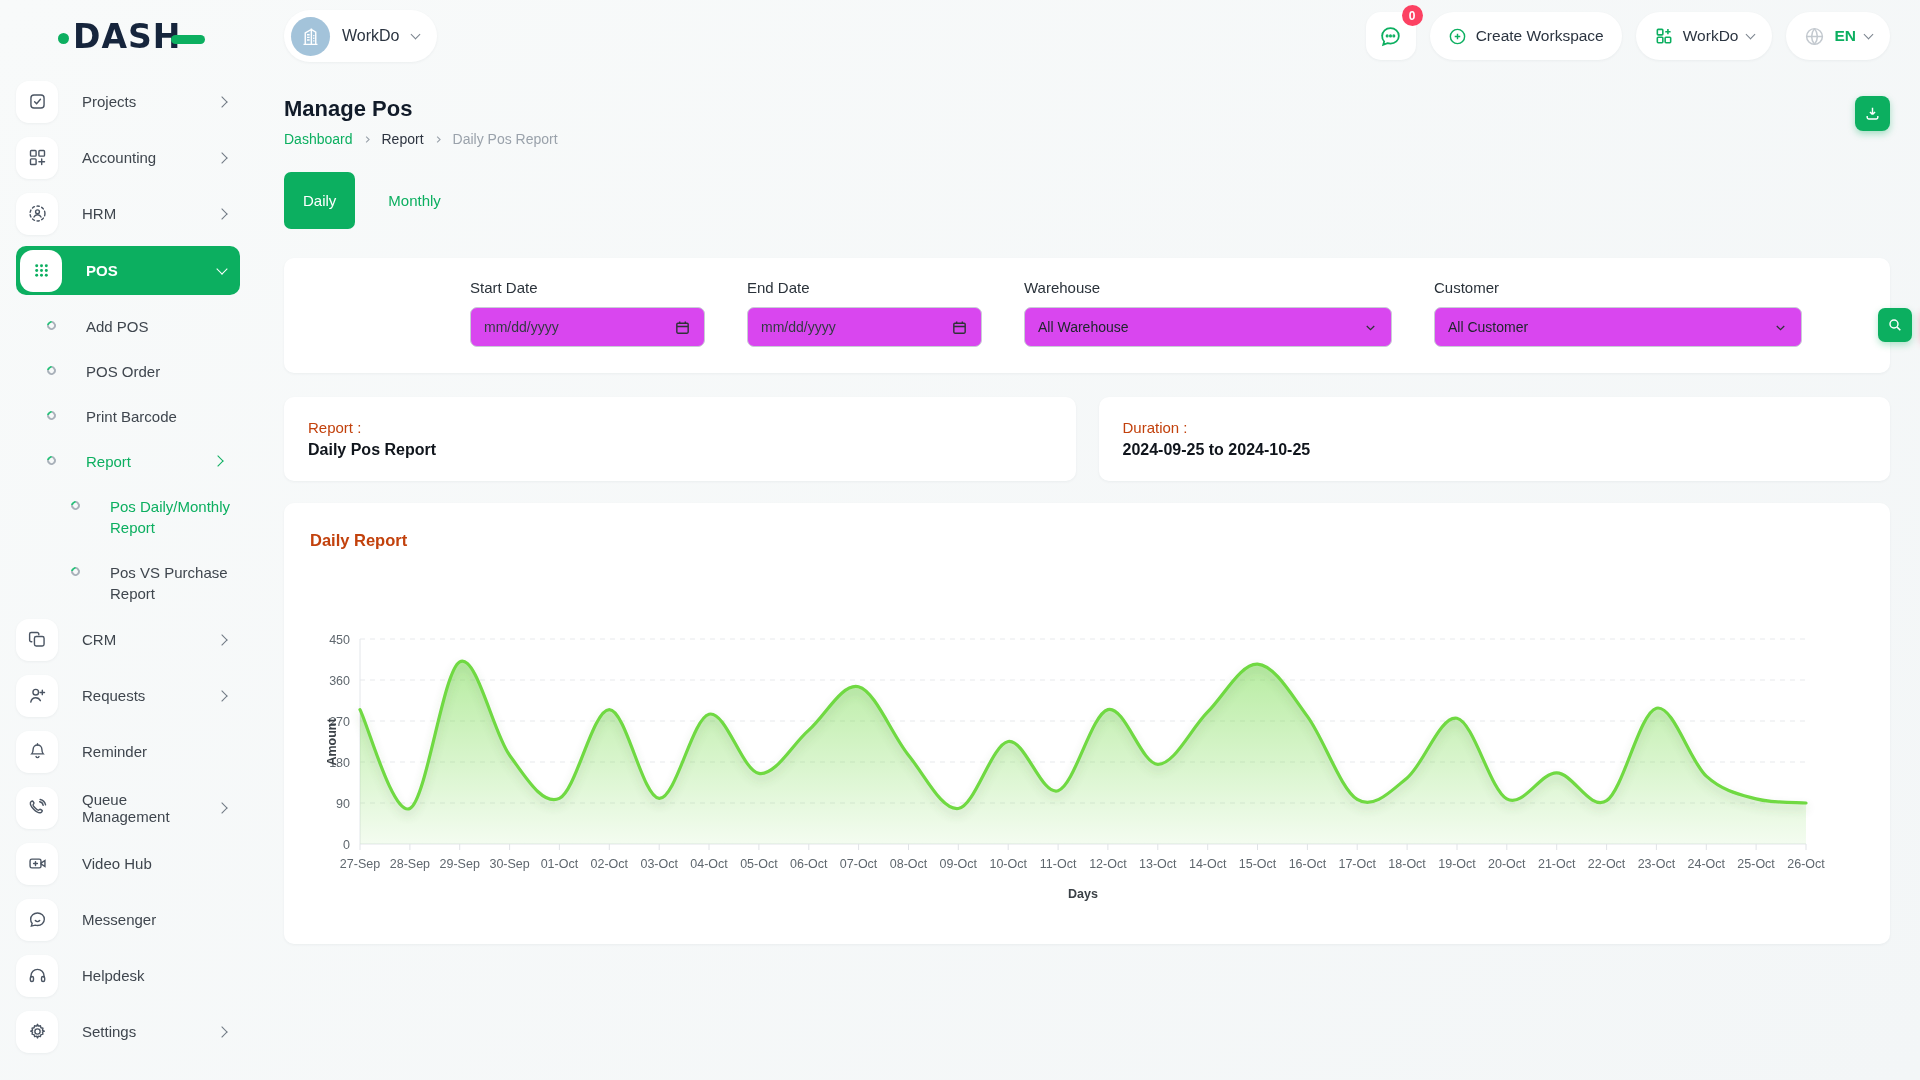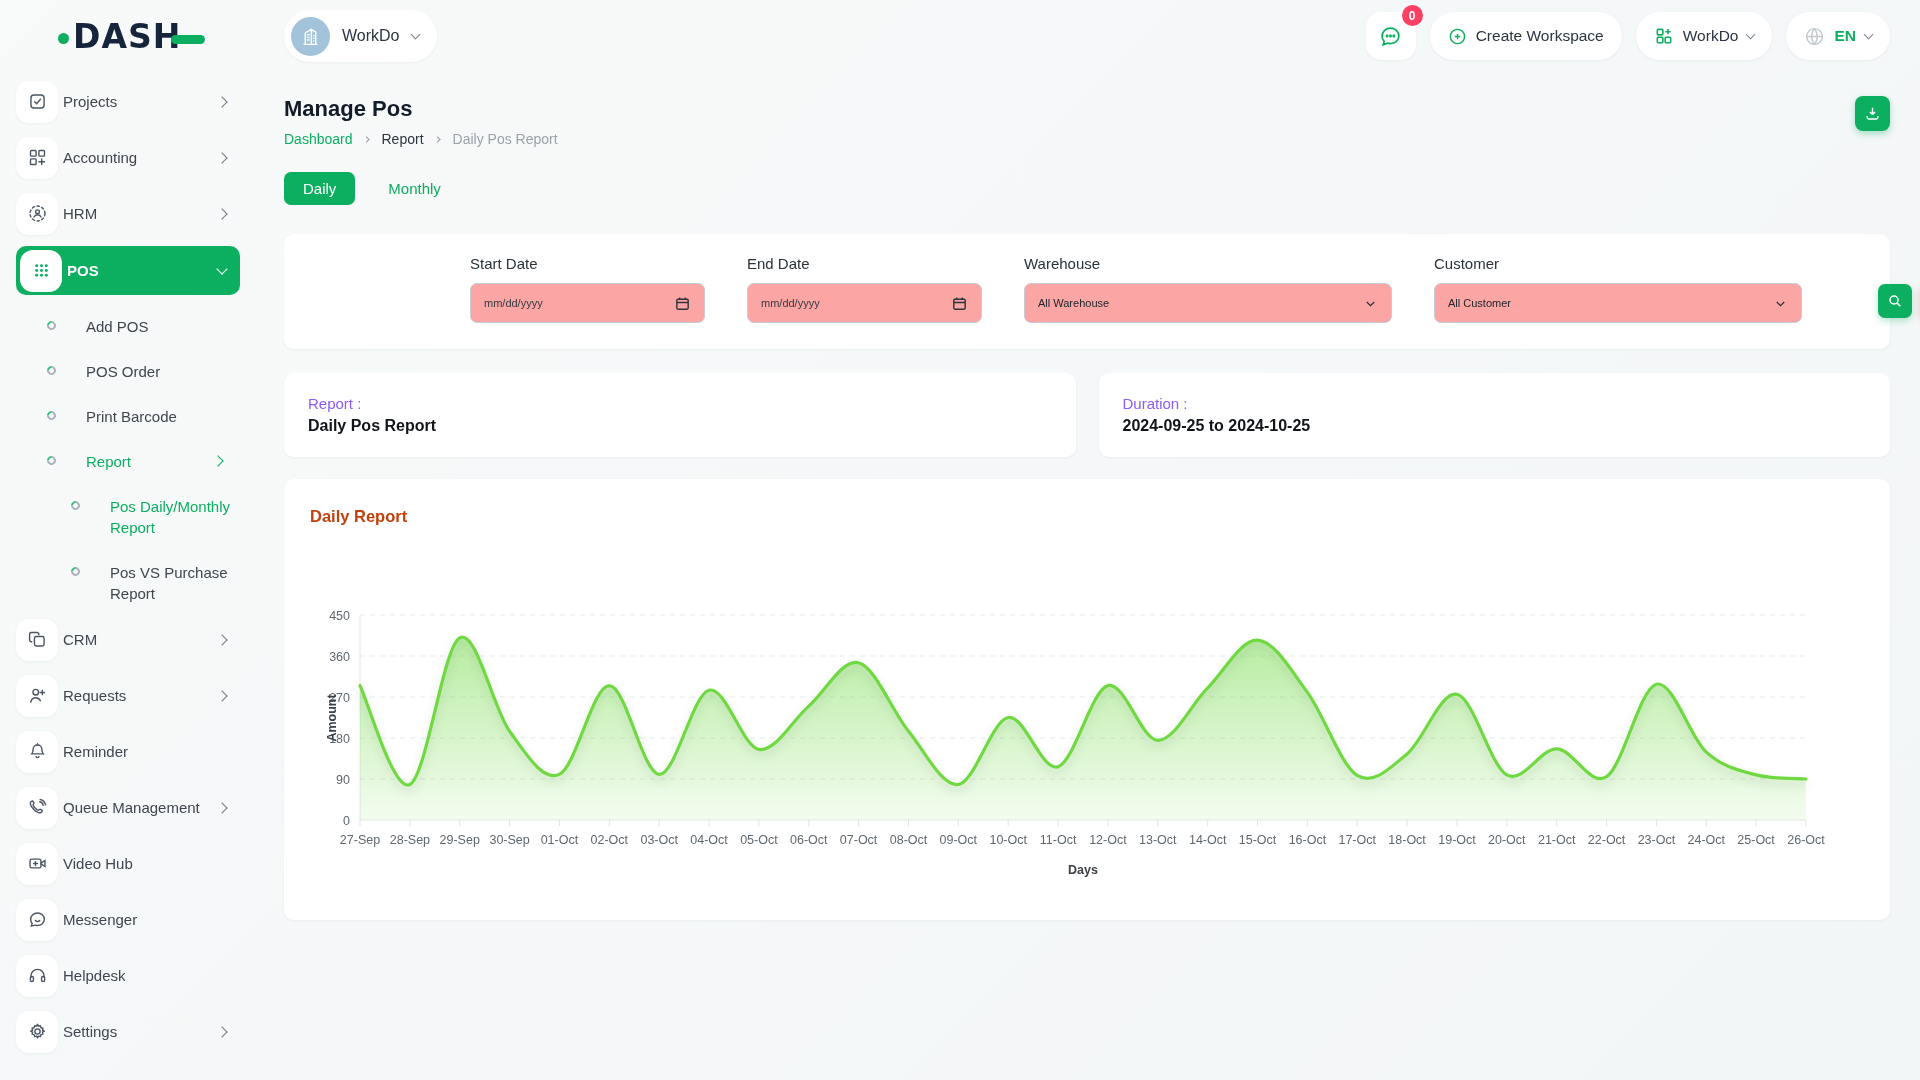--- a/index.html
+++ b/index.html
@@ -29,21 +29,21 @@
   .hdr-right{margin-left:auto;display:flex;align-items:center;gap:14px;}
   .hdr-card{background:#fff;border-radius:15px;height:48px;display:flex;align-items:center;justify-content:center;box-shadow:var(--card-shadow);cursor:pointer;position:relative;}
   .msg-btn{width:50px;}
   .badge{position:absolute;top:-7px;right:-7px;min-width:21px;height:21px;border-radius:50%;background:#fc4162;color:#fff;font-size:12px;display:flex;align-items:center;justify-content:center;font-weight:600;}
   .hdr-pill{background:#fff;border-radius:26px;height:48px;display:flex;align-items:center;gap:9px;padding:0 18px;box-shadow:var(--card-shadow);font-size:15.5px;color:#2b3440;font-weight:500;cursor:pointer;}
   .chev-sm{width:7px;height:7px;border-right:1.7px solid #7a838d;border-bottom:1.7px solid #7a838d;transform:rotate(45deg);margin-top:-4px;}
   .lang{color:var(--green);font-weight:600;}
 
   
   .sidebar{position:fixed;left:0;top:72px;bottom:0;width:264px;padding:6px 0 0 16px;overflow:hidden;}
-  .side-item{display:flex;align-items:center;gap:5px;height:47px;margin:0 24px 9px 0;border-radius:10px;padding:0 10px 0 0;cursor:pointer;}
+  .side-item{display:flex;align-items:center;gap:24px;height:47px;margin:0 24px 9px 0;border-radius:10px;padding:0 10px 0 0;cursor:pointer;}
   .side-item .ibox{width:42px;height:42px;border-radius:13px;background:#fff;display:flex;align-items:center;justify-content:center;color:#4b5563;box-shadow:var(--card-shadow);flex:none;}
   .side-item .lbl{font-size:15px;color:var(--txt);font-weight:500;flex:1;}
   .side-item .chev{width:8px;height:8px;border-right:1.8px solid #6f7984;border-bottom:1.8px solid #6f7984;transform:rotate(-45deg);flex:none;margin-right:4px;}
   .side-item .chev.down{transform:rotate(45deg);margin-top:-4px;}
   .side-item.active{background:var(--green);height:49px;padding-left:4px;}
   .side-item.active .lbl{color:#fff;font-weight:700;}
   .side-item.active .ibox{color:var(--green);box-shadow:none;}
   .side-item.active .chev{border-color:#fff;}
   .sub-item{display:flex;align-items:flex-start;gap:30px;padding:12px 28px 12px 31px;cursor:pointer;}
   .sub-item .bullet{width:9px;height:9px;border:2px solid #a9b1ba;border-top-color:#27c079;border-radius:50%;transform:rotate(-40deg);margin-top:5px;flex:none;}
@@ -57,37 +57,37 @@
   
   .main{margin-left:264px;padding:24px 30px 0 20px;}
   .title-row{display:flex;align-items:flex-start;}
   .page-title{font-size:22px;font-weight:700;color:var(--dark);}
   .breadcrumb{display:flex;align-items:center;gap:9px;margin-top:9px;font-size:14px;}
   .bc-link{color:var(--green);cursor:pointer;}
   .bc-mid{color:#2d3440;font-weight:500;cursor:pointer;}
   .bc-cur{color:var(--muted);}
   .dl-btn{margin-left:auto;width:35px;height:35px;border-radius:8px;background:var(--green);display:flex;align-items:center;justify-content:center;cursor:pointer;box-shadow:0 3px 7px rgba(12,175,96,.35);}
   .tabs{display:flex;align-items:center;gap:14px;margin-top:25px;}
-  .tab{font-size:15px;font-weight:500;padding:8px 19px;border-radius:7px;color:var(--green);cursor:pointer;}
+  .tab{font-size:15px;font-weight:500;padding:20px 19px;border-radius:7px;color:var(--green);cursor:pointer;}
   .tab.active{background:var(--green);color:#fff;}
 
   .filter-card{margin-top:29px;background:#fff;border-radius:10px;padding:21px 24px 26px 186px;display:flex;align-items:flex-start;gap:42px;box-shadow:var(--card-shadow);}
   .field .flabel{font-size:15px;color:#2a323a;margin-bottom:11px;}
-  .fctrl{height:40px;border:1px solid var(--border);border-radius:7px;display:flex;align-items:center;padding:0 13px;font-size:11px;color:#333a42;background:#fca5a5;cursor:pointer;}
+  .fctrl{height:40px;border:1px solid var(--border);border-radius:7px;display:flex;align-items:center;padding:0 13px;font-size:14px;color:#333a42;background:#d946ef;cursor:pointer;}
   .fctrl .val{flex:1;}
   .date-ctrl{width:235px;}
   .sel-ctrl{width:368px;color:#20262e;}
   .fbtns{display:flex;gap:8px;margin-left:34px;margin-top:29px;}
   .sq-btn{width:34px;height:34px;border-radius:7px;display:flex;align-items:center;justify-content:center;cursor:pointer;border:none;}
   .sq-btn.green{background:var(--green);box-shadow:0 3px 7px rgba(12,175,96,.3);}
   .sq-btn.pink{background:var(--pink);box-shadow:0 3px 7px rgba(244,67,108,.3);}
 
   .info-row{display:flex;gap:23px;margin-top:24px;}
   .info-card{flex:1;background:#fff;border-radius:10px;padding:22px 24px;box-shadow:var(--card-shadow);}
-  .info-label{font-size:15px;color:#8b5cf6;}
+  .info-label{font-size:15px;color:#c2410c;}
   .info-value{font-size:16px;font-weight:700;color:#10151c;margin-top:5px;}
 
   .chart-card{margin-top:22px;background:#fff;border-radius:10px;height:441px;position:relative;box-shadow:var(--card-shadow);}
   .chart-title{position:absolute;left:26px;top:28px;font-size:16.5px;font-weight:700;color:#c2410c;}
   .chart-svg{position:absolute;inset:0;}
 </style>
 </head>
 <body>
 
 <div class="header">

